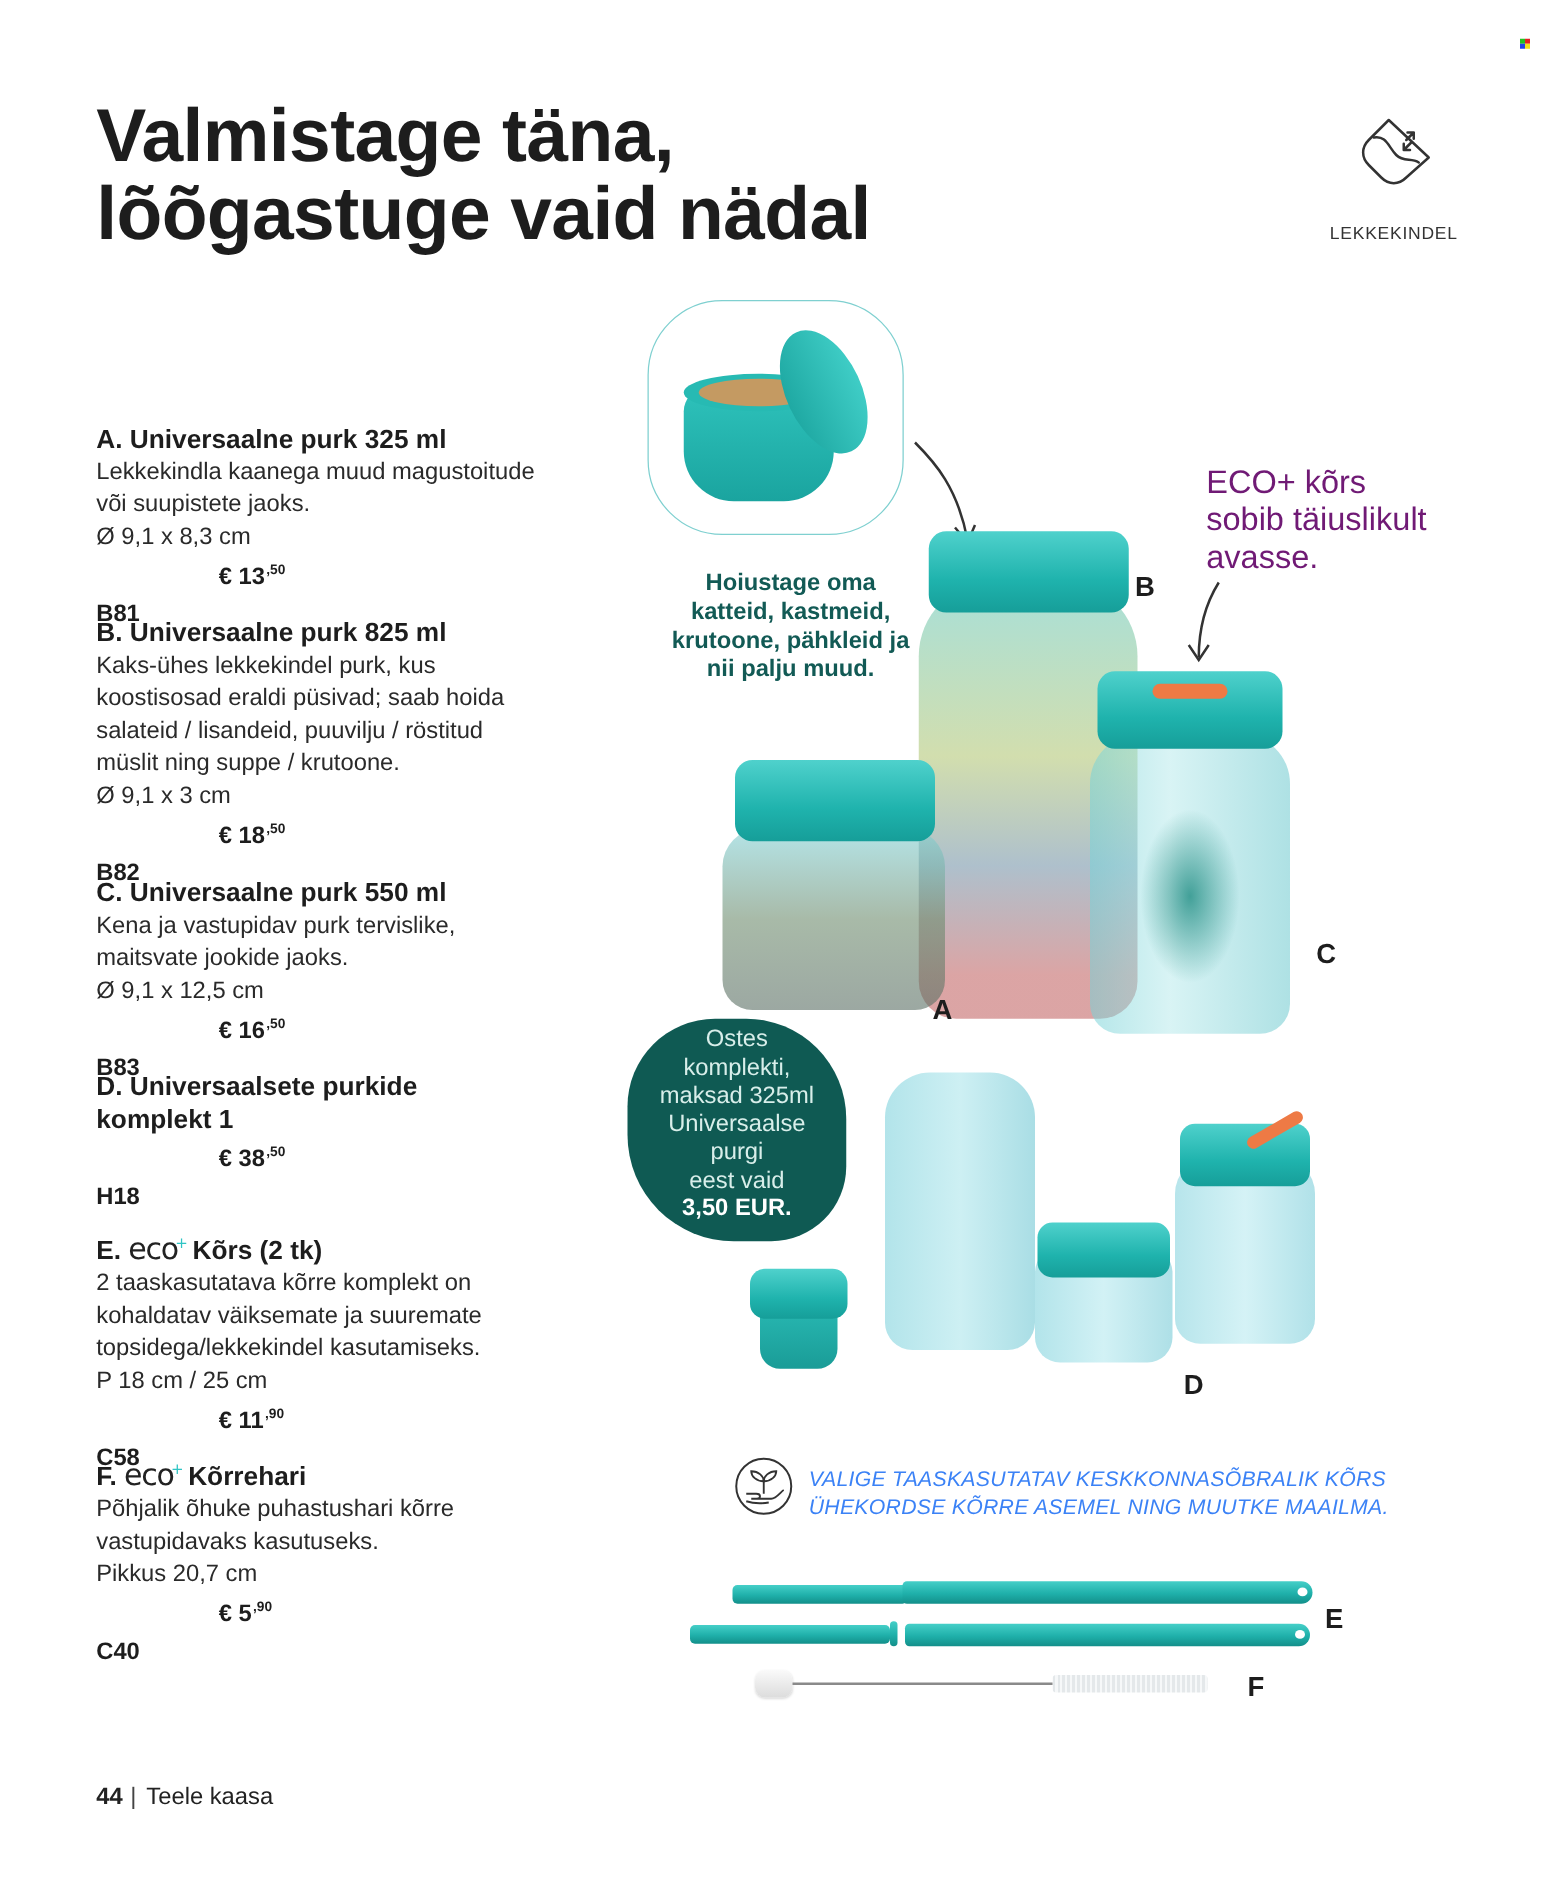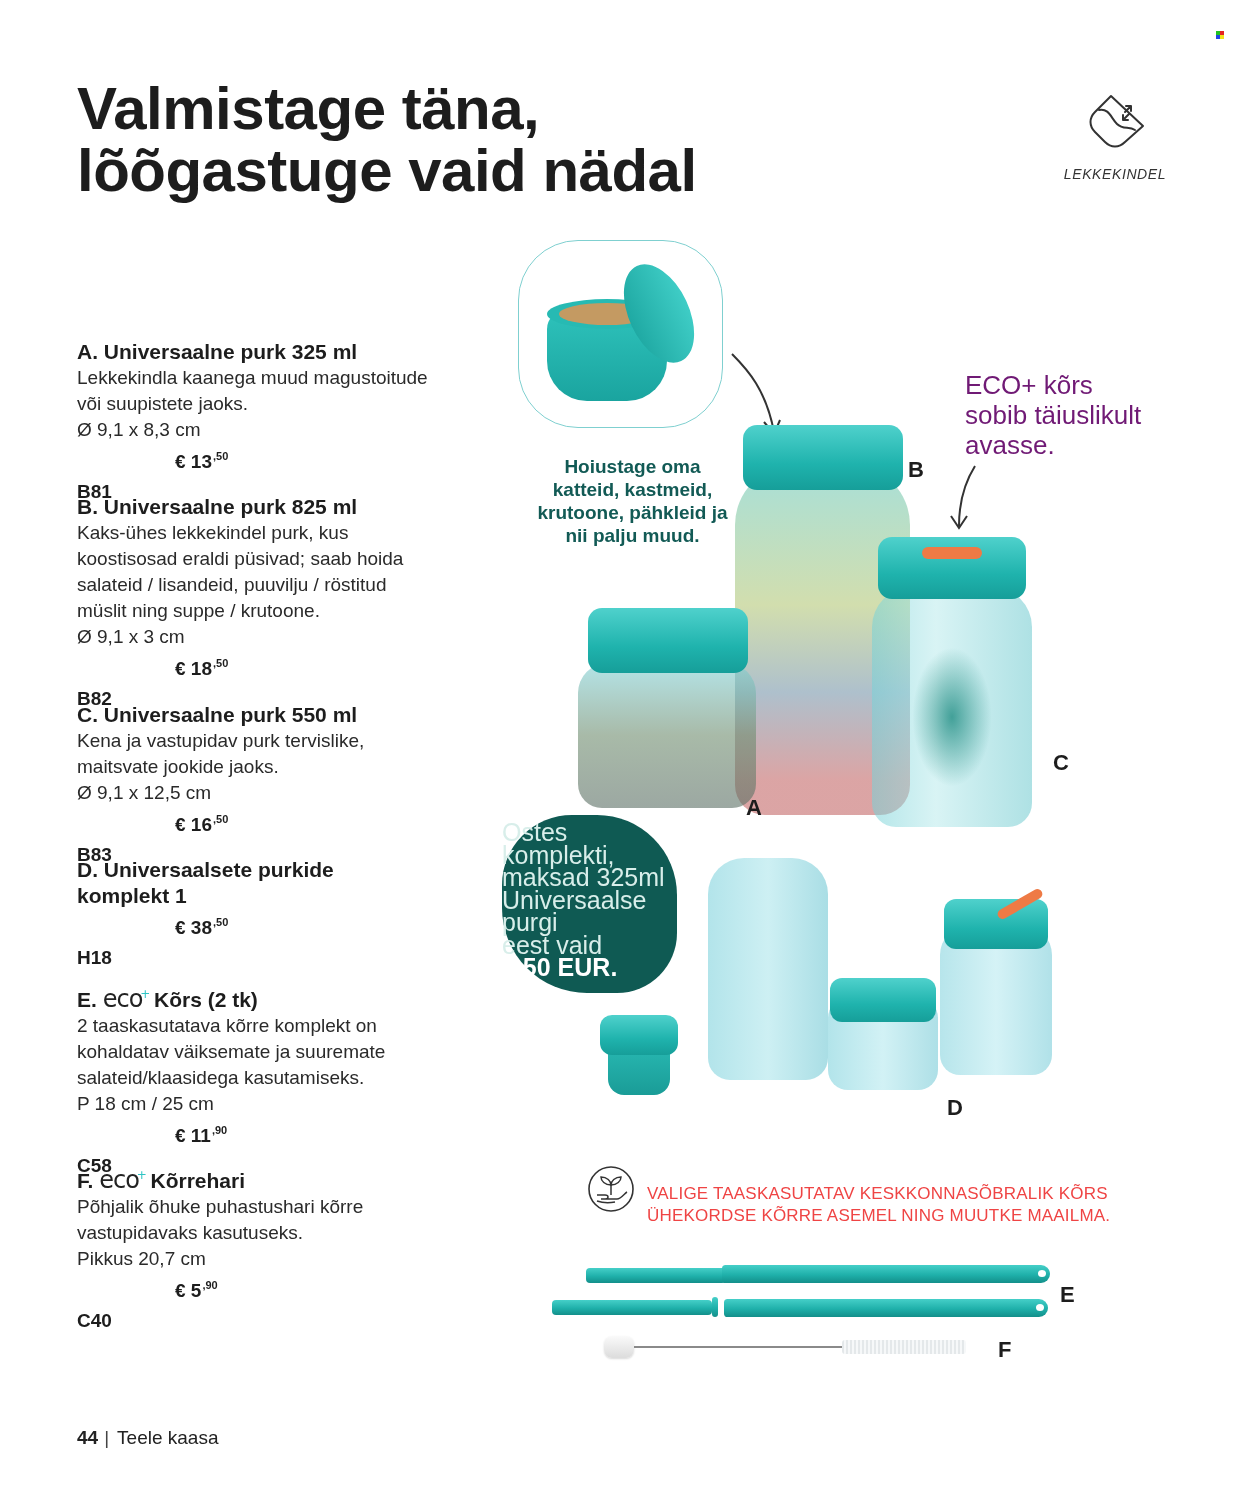--- a/index.html
+++ b/index.html
@@ -7,21 +7,21 @@
   body { position: relative; font-family: "Liberation Sans", "DejaVu Sans", sans-serif; color: #1f1f1f; }
 
   .corner-mark { position: absolute; left: 1216px; top: 31px; width: 8px; height: 8px; }
   .corner-mark span { position: absolute; width: 4px; height: 4px; }
 
   .page-title { position: absolute; left: 77px; top: 78px; font-size: 60px; font-weight: 700; line-height: 62px; letter-spacing: -0.5px; color: #1d1d1d; }
   .page-title div { white-space: nowrap; }
 
   .feature-badge { position: absolute; left: 1055px; top: 90px; width: 120px; text-align: center; }
   .feature-badge svg { display: block; margin: 0 auto; }
-  .feature-badge .label { font-size: 14px; letter-spacing: 0.6px; color: #333; margin-top: 14px; font-style: italic; }
+  .feature-badge .label { font-size: 14px; letter-spacing: 0.6px; color: #333; margin-top: 26px; }
 
   .products { position: absolute; left: 77px; top: 339px; width: 420px; }
   .product { position: absolute; left: 0; width: 420px; }
   .product .name { font-size: 21px; font-weight: 700; line-height: 26px; color: #1d1d1d; }
   .product .name .eco { font-family: "DejaVu Sans", sans-serif; font-weight: 400; font-size: 24px; color: #222; letter-spacing: -1px; position: relative; }
   .product .name .eco sup { color: #2ec4c4; font-size: 12px; position: absolute; top: -4px; right: -7px; }
   .product .desc { font-size: 19px; line-height: 26px; color: #2a2a2a; }
   .product .price-row { font-size: 19px; font-weight: 700; line-height: 26px; color: #1d1d1d; position: relative; height: 26px; }
   .product .price-row .code { position: absolute; left: 0; margin-top: 36px; }
   .product .price-row .price { position: absolute; left: 98px; }
@@ -34,26 +34,26 @@
   
   .inset-frame { position: absolute; left: 518px; top: 240px; width: 205px; height: 188px; border: 1.5px solid #7fd0d0; border-radius: 60px; background: #fff; overflow: hidden; }
   .jar { position: absolute; }
   .lid { position: absolute; background: linear-gradient(180deg, #4fd1cc 0%, #1fb3ad 60%, #169e99 100%); }
   .glass { position: absolute; background: linear-gradient(90deg, rgba(120,210,215,0.55) 0%, rgba(170,230,232,0.45) 40%, rgba(120,205,210,0.6) 100%); }
 
   .callout-green { position: absolute; left: 510px; top: 455px; width: 245px; text-align: center; color: #125a55; font-size: 19px; font-weight: 700; line-height: 23px; }
   .callout-eco { position: absolute; left: 965px; top: 370px; width: 220px; color: #701a75; font-size: 26px; line-height: 30px; font-weight: 300; }
   .letter { position: absolute; font-size: 22px; font-weight: 700; color: #1d1d1d; }
 
-  .promo-blob { position: absolute; left: 502px; top: 815px; width: 175px; height: 178px; background: #0f5a53; border-radius: 70px 80px 60px 85px; color: #d8eeea; text-align: left; font-size: 25px; line-height: 22.5px; padding-top: 6px; }
+  .promo-blob { position: absolute; left: 502px; top: 815px; width: 175px; height: 178px; background: #0f5a53; border-radius: 70px 80px 60px 85px; color: #d8eeea; text-align: center; font-size: 19px; line-height: 22.5px; padding-top: 6px; }
   .promo-blob .strong { font-weight: 700; color: #fff; }
 
   .eco-note { position: absolute; left: 587px; top: 1165px; width: 560px; height: 48px; }
   .eco-note .icon { position: absolute; left: 0; top: 0; }
-  .eco-note .text { position: absolute; left: 60px; top: 18px; font-size: 17px; line-height: 22px; color: #ef4444; letter-spacing: 0.2px; }
+  .eco-note .text { position: absolute; left: 60px; top: 8px; font-size: 17px; font-style: italic; line-height: 22px; color: #3b82f6; letter-spacing: 0.2px; }
 
   .straw { position: absolute; background: linear-gradient(180deg, #45cfc8 0%, #1fb0aa 55%, #138f8a 100%); border-radius: 4px; }
 </style>
 </head>
 <body>
 
 <div class="corner-mark">
   <span style="left:0;top:0;background:#22c322;"></span>
   <span style="left:4px;top:0;background:#e52222;"></span>
   <span style="left:0;top:4px;background:#2244e5;"></span>
@@ -135,21 +135,21 @@
   </div>
 
   <div class="product" style="top:647px;">
     <div class="name">
       <span>E.</span>
       <span class="eco"><span>eco</span><sup>+</sup></span>
       &nbsp;<span>Kõrs (2 tk)</span>
     </div>
     <div class="desc">2 taaskasutatava kõrre komplekt on</div>
     <div class="desc">kohaldatav väiksemate ja suuremate</div>
-    <div class="desc">salateid/klaasidega kasutamiseks.</div>
+    <div class="desc">topsidega/lekkekindel kasutamiseks.</div>
     <div class="desc">P 18 cm / 25 cm</div>
     <div class="price-row">
       <span class="code">C58</span>
       <span class="price"><span>€ 11</span><sup>,90</sup></span>
     </div>
   </div>
 
   <div class="product" style="top:828px;">
     <div class="name">
       <span>F.</span>

